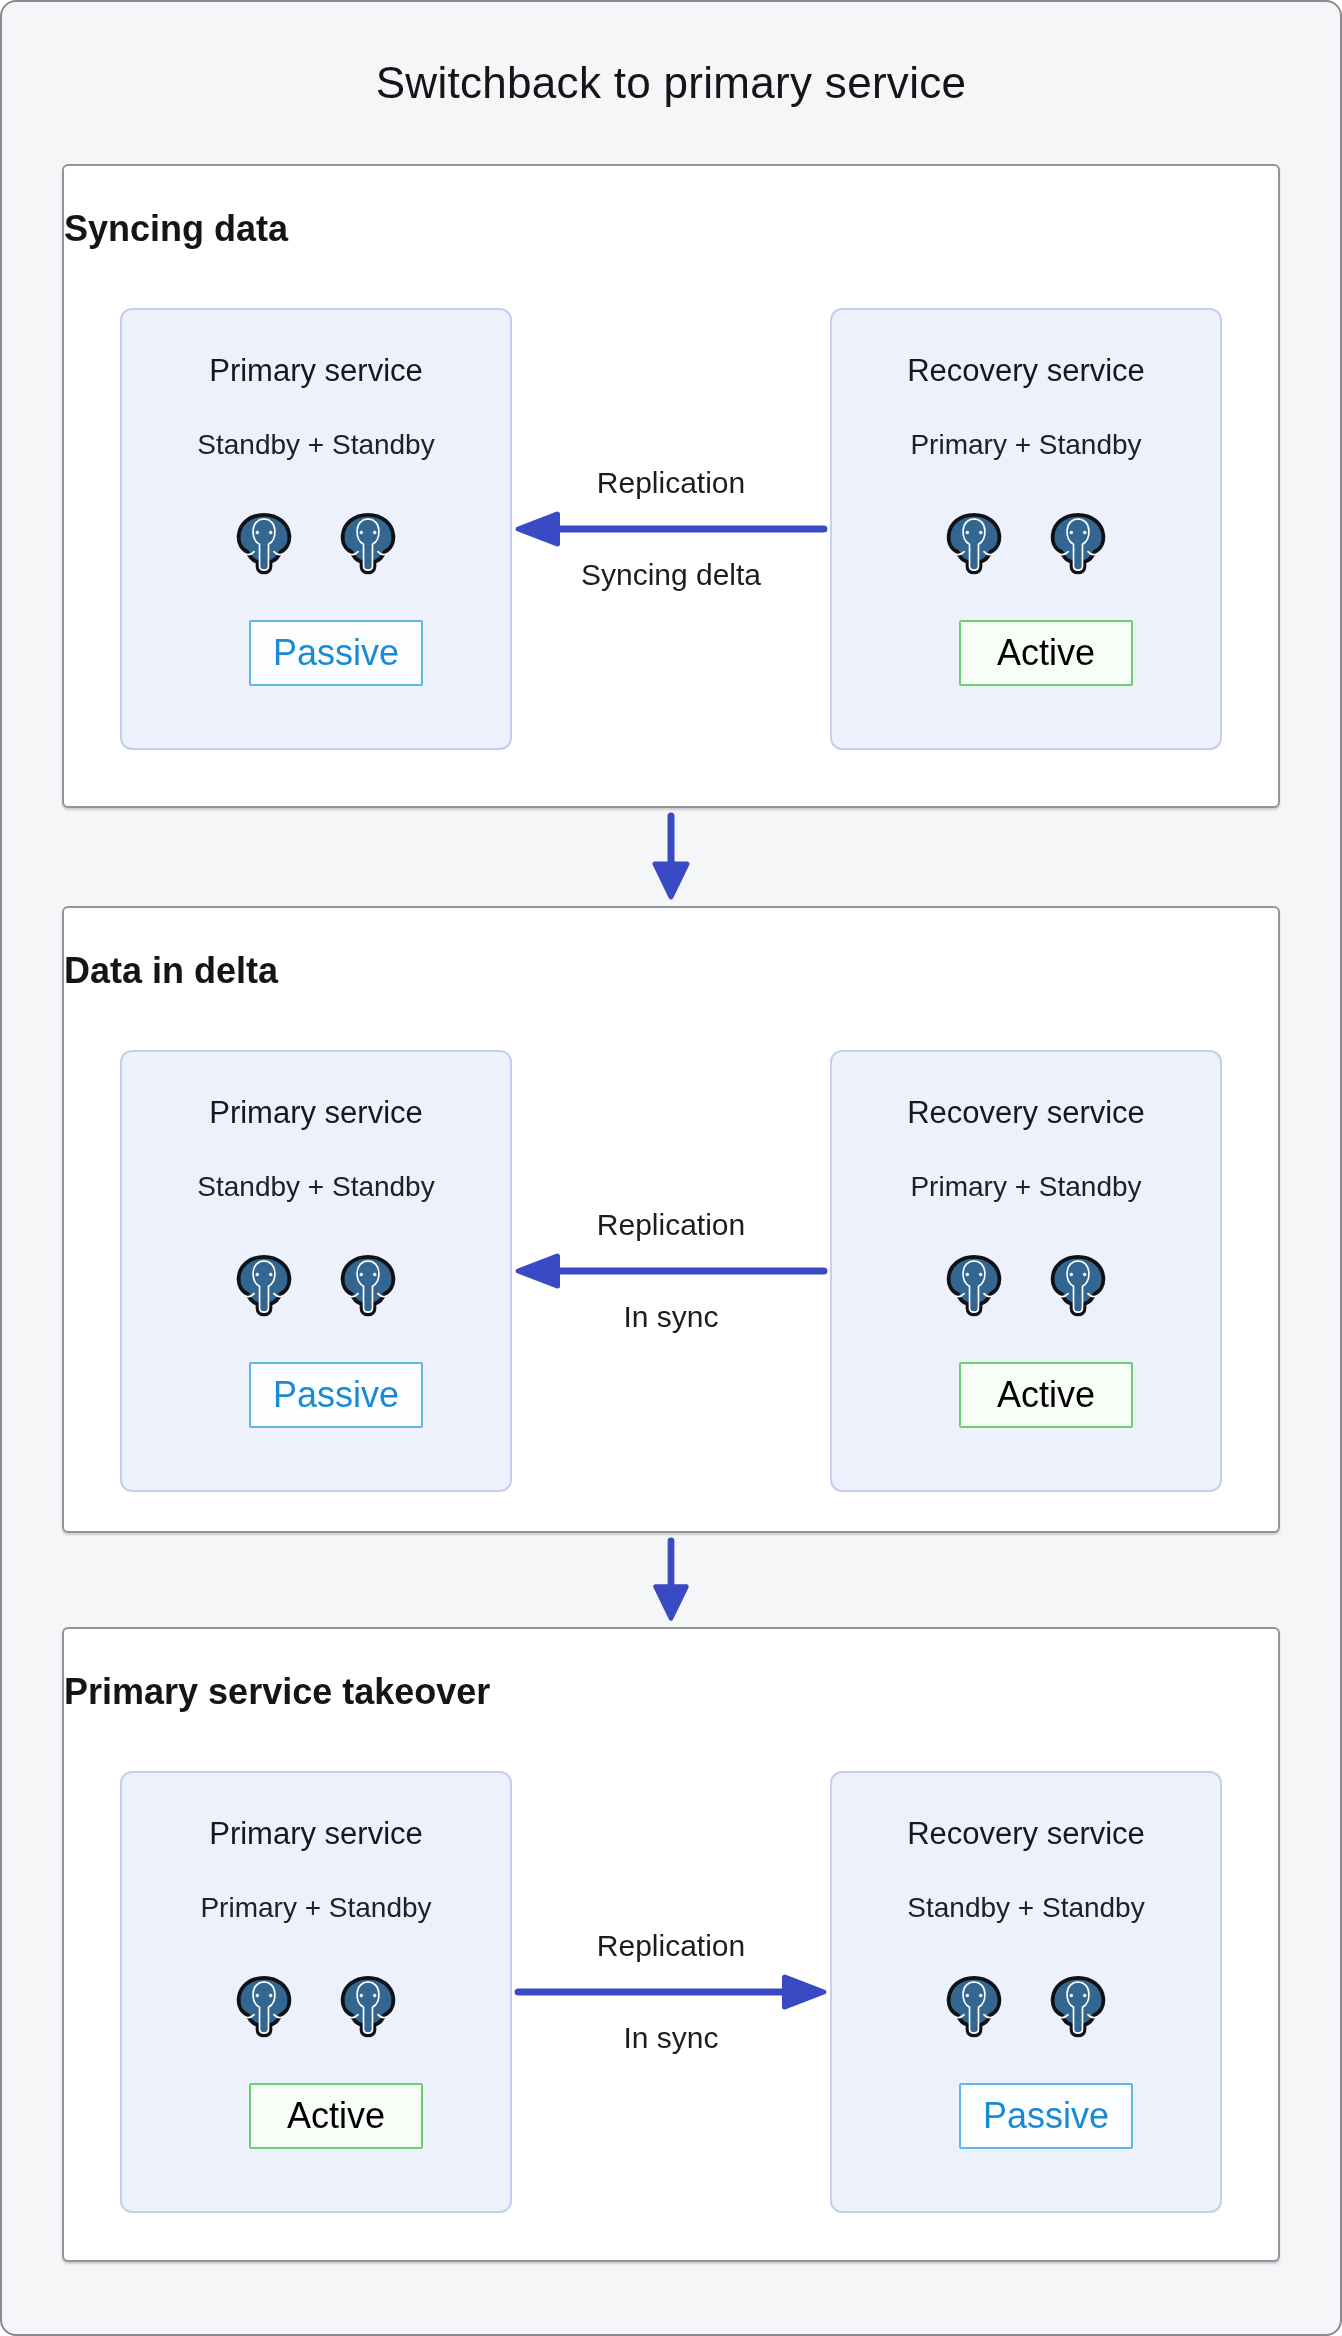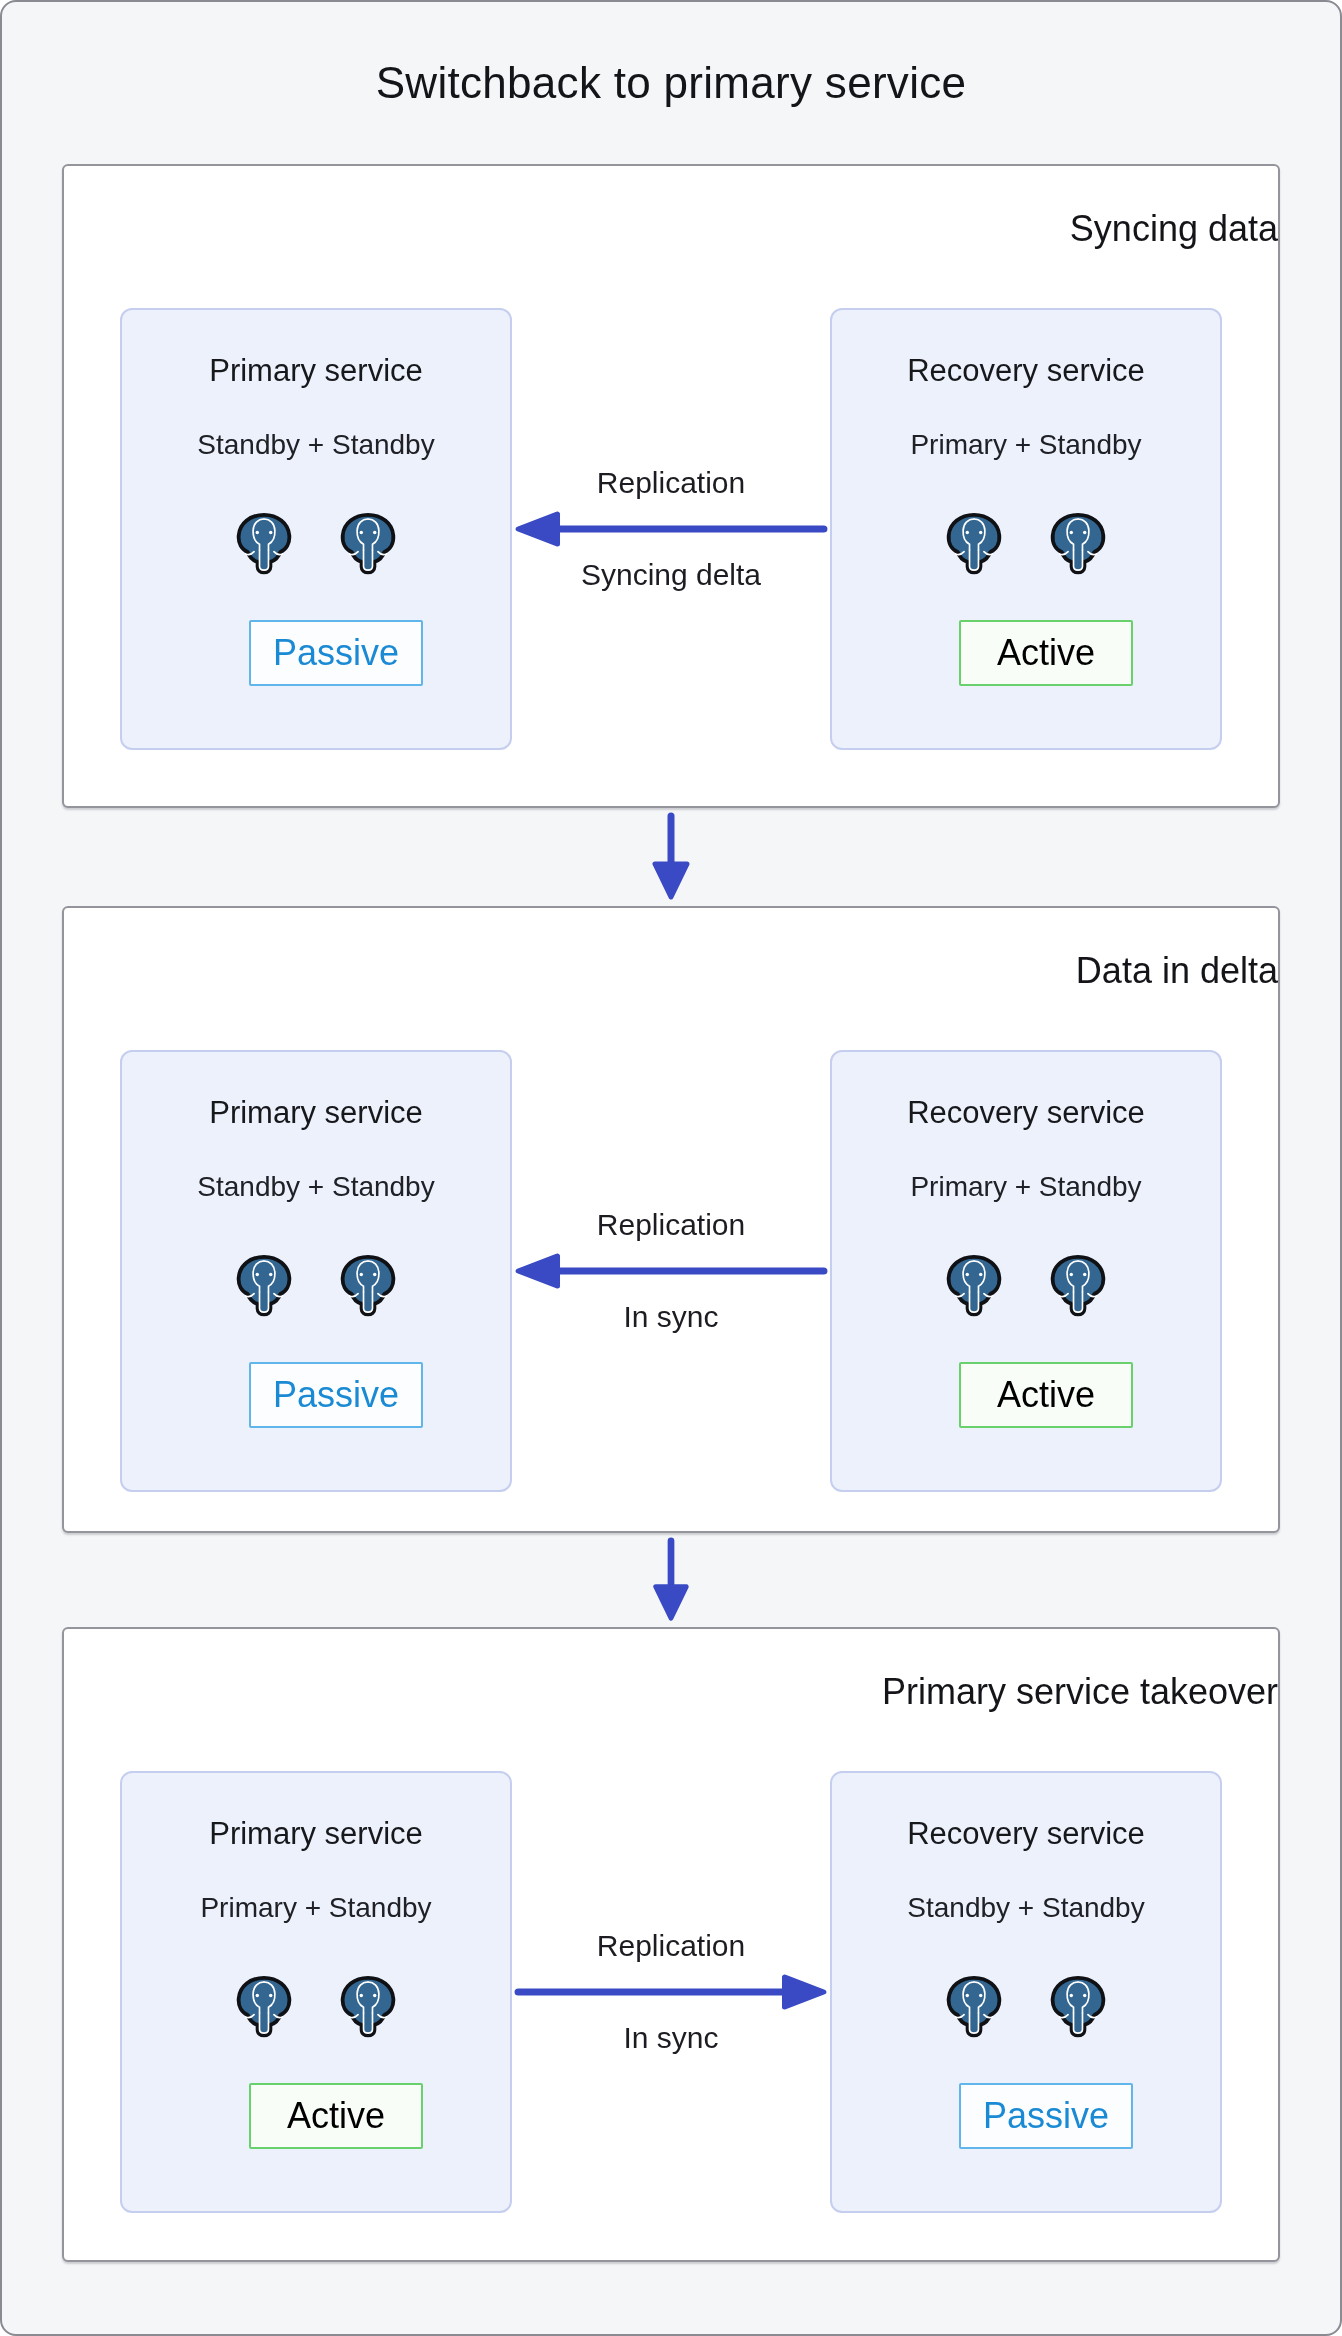--- a/index.html
+++ b/index.html
@@ -16,21 +16,21 @@
 
   .stage {
     margin:0 60px; background:#ffffff; box-sizing:border-box;
     border:2px solid #94949c; border-radius:6px;
     box-shadow:0 2px 2px rgba(60,60,70,.22);
   }
   .stage-1 { height:644px; }
   .stage-2 { height:627px; }
   .stage-3 { height:635px; }
 
-  .stage-title { margin:40px 0 0; text-align:right; font-size:36px; font-weight:400; color:#141519; line-height:46px; }
+  .stage-title { margin:40px 0 0; text-align:left; font-size:36px; font-weight:700; color:#141519; line-height:46px; }
 
   .cards-row { display:flex; align-items:flex-start; padding:0 56px; margin-top:56px; }
 
   .card {
     width:392px; height:442px; box-sizing:border-box; flex:0 0 auto;
     background:#edf1fb; border:2px solid #c6cef0; border-radius:12px;
     display:flex; flex-direction:column; align-items:center;
   }
   .card-title { margin-top:38px; font-size:31px; font-weight:500; color:#17181c; line-height:46px; }
   .card-subtitle { margin-top:34px; font-size:28px; font-weight:400; color:#202127; line-height:34px; }

